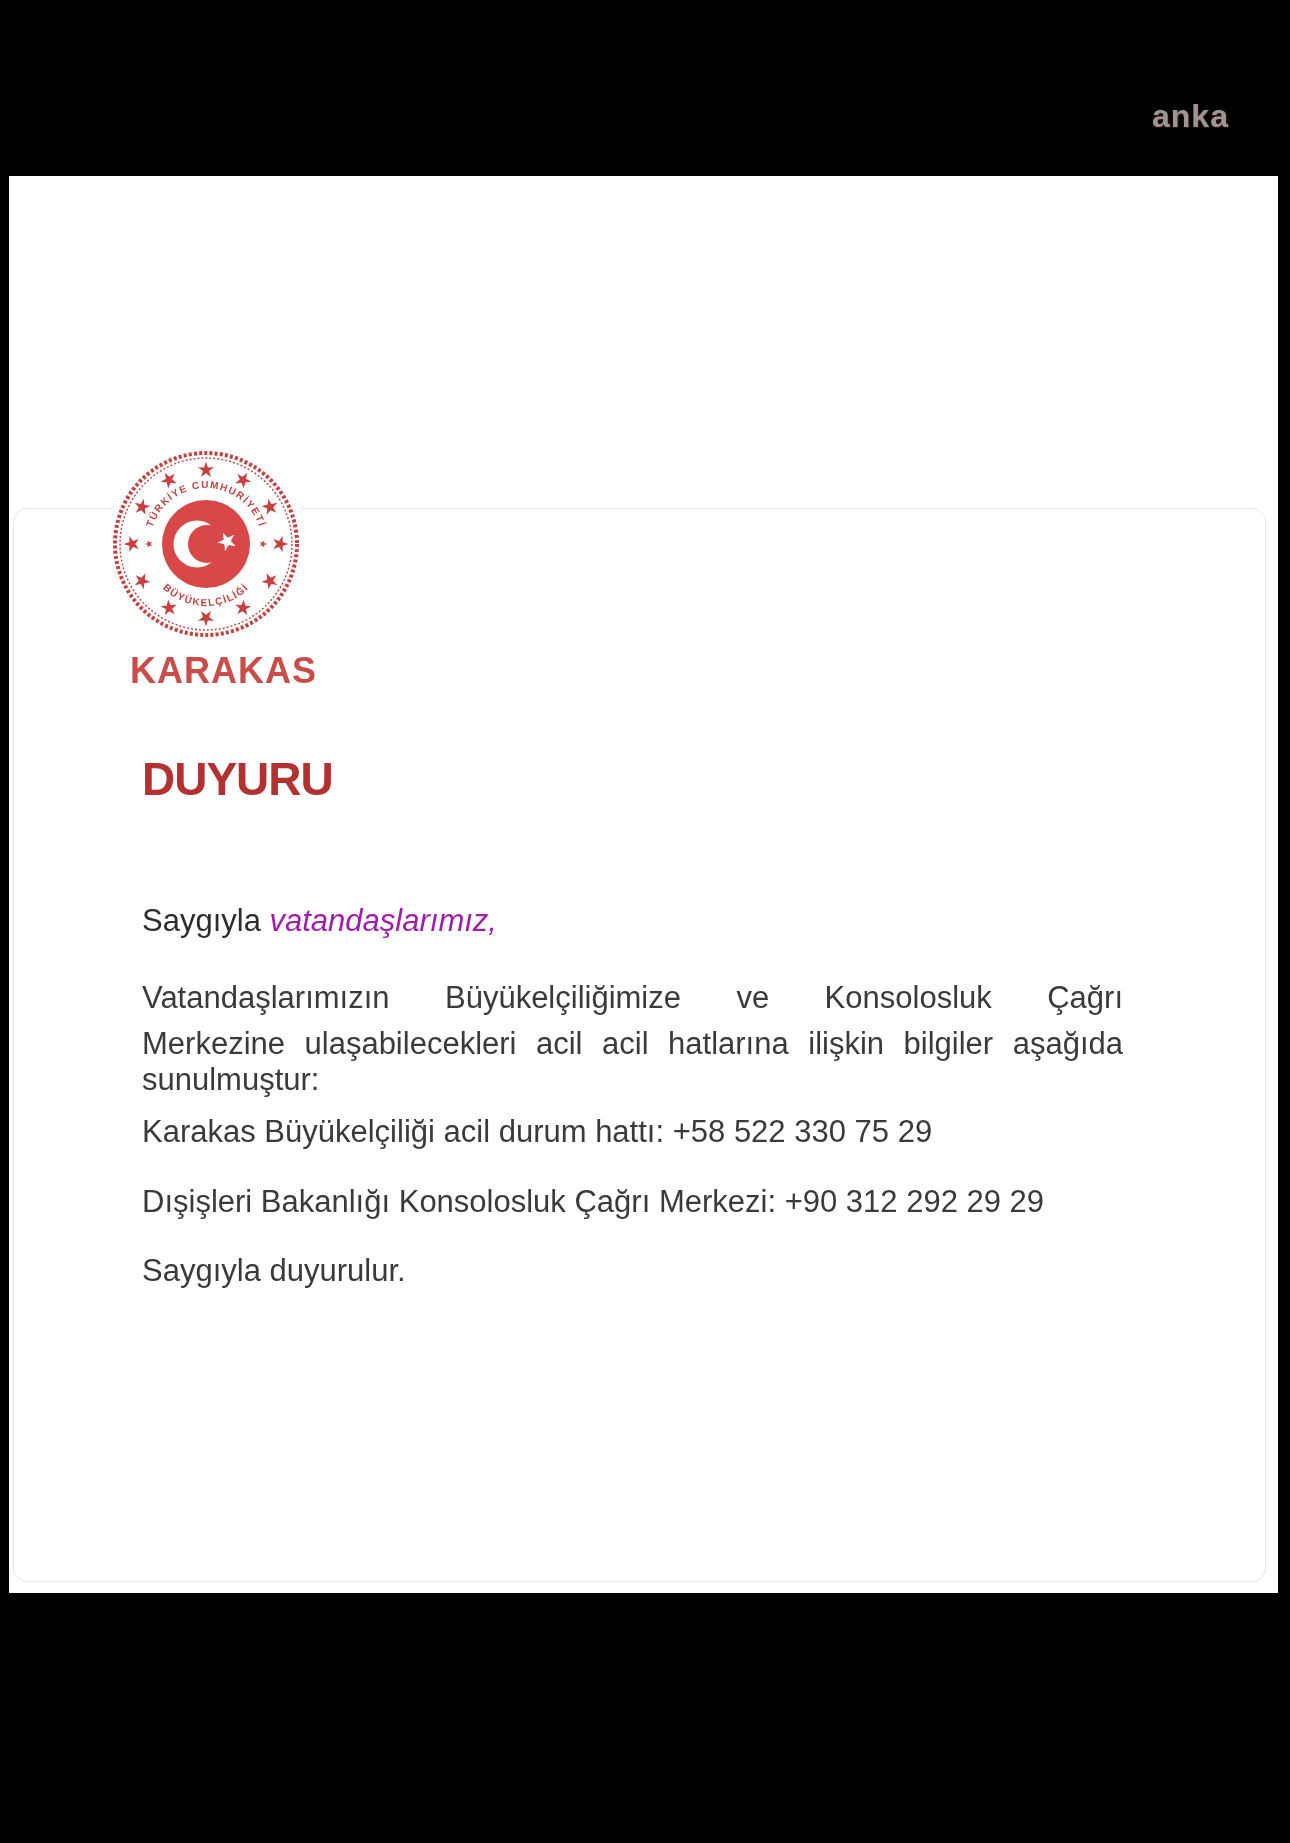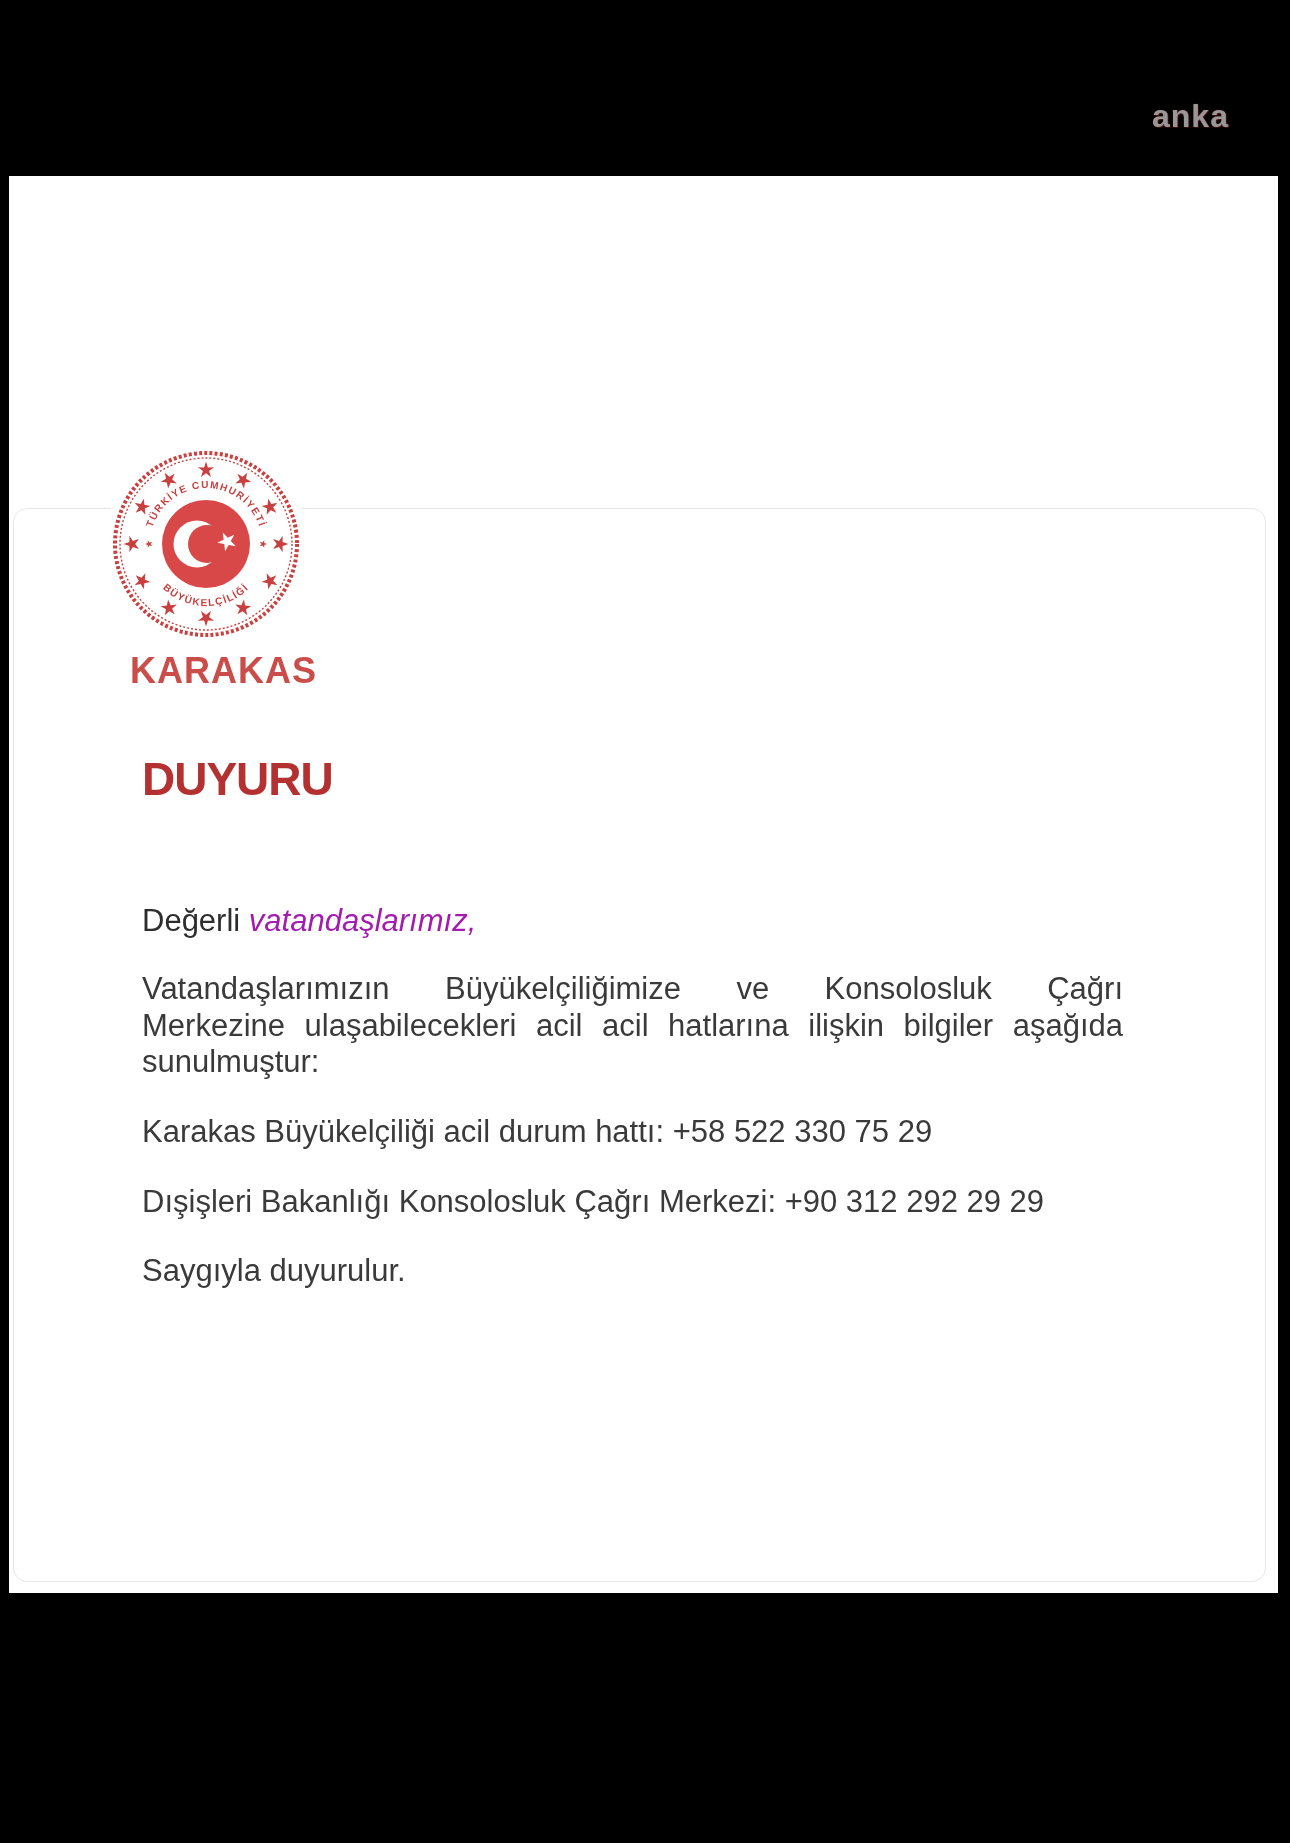--- a/index.html
+++ b/index.html
@@ -54,21 +54,21 @@
     color:var(--title_red,#b43132);
   }
   .bodytext{
     font-size:31px;line-height:36.5px;
     color:var(--body_text,#3a3a3a);
   }
   .greeting{position:absolute;left:133px;top:727px;}
   .greeting .lead{color:#2d2d2d;}
   .greeting .rest{color:#a21caf;font-style:italic;}
   .paragraph{position:absolute;left:133px;top:795px;width:981px;}
-  .jline{text-align:justify;text-align-last:justify;}
+  .jline{text-align:justify;text-align-last:justify;margin-top:9px;}
   .contact-1{position:absolute;left:133px;top:938px;}
   .contact-2{position:absolute;left:133px;top:1008px;}
   .closing{position:absolute;left:133px;top:1077px;}
 </style>
 </head>
 <body>
 
 <div class="anka-logo">anka</div>
 
 <div class="white-panel">
@@ -111,21 +111,21 @@
       <circle cx="86" cy="95" r="23.5" fill="#ffffff"></circle>
       <circle class="seal-core" cx="96" cy="95" r="19"></circle>
       <use href="#st" transform="translate(116,92.5) rotate(-25)" fill="#ffffff"></use>
     </g>
   </svg>
 
   <div class="org-name">KARAKAS</div>
 
   <div class="doc-title">DUYURU</div>
 
-  <div class="bodytext greeting"><span class="lead">Değerli</span><span class="rest"> vatandaşlarımız,</span></div>
+  <div class="bodytext greeting"><span class="lead">Saygıyla</span><span class="rest"> vatandaşlarımız,</span></div>
 
   <div class="bodytext paragraph">
     <div class="jline">Vatandaşlarımızın Büyükelçiliğimize ve Konsolosluk Çağrı</div>
     <div class="jline">Merkezine ulaşabilecekleri acil acil hatlarına ilişkin bilgiler aşağıda</div>
     <div>sunulmuştur:</div>
   </div>
 
   <div class="bodytext contact-1">Karakas Büyükelçiliği acil durum hattı: +58 522 330 75 29</div>
 
   <div class="bodytext contact-2">Dışişleri Bakanlığı Konsolosluk Çağrı Merkezi: +90 312 292 29 29</div>

